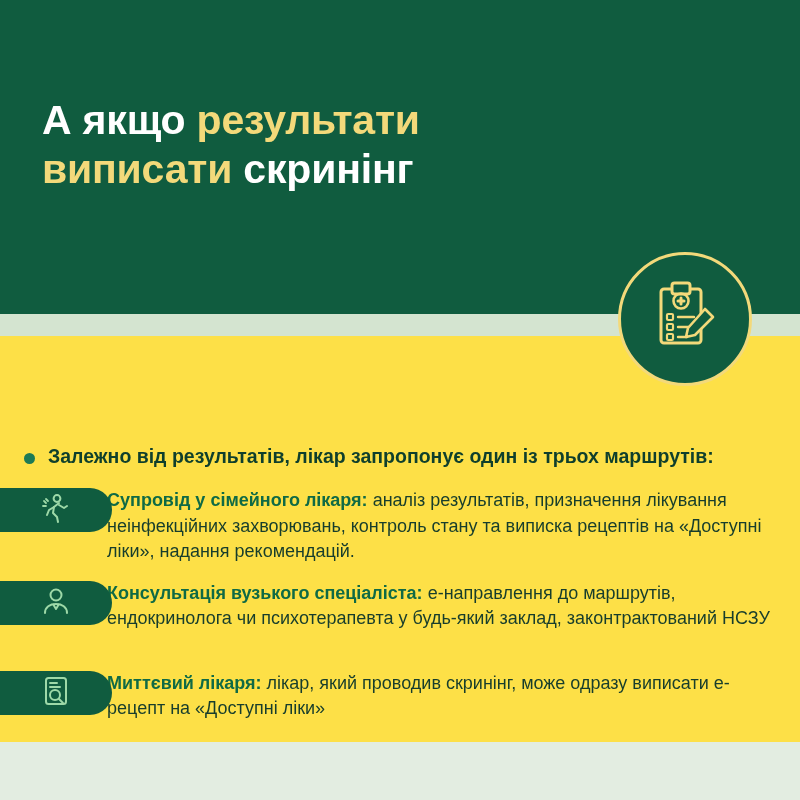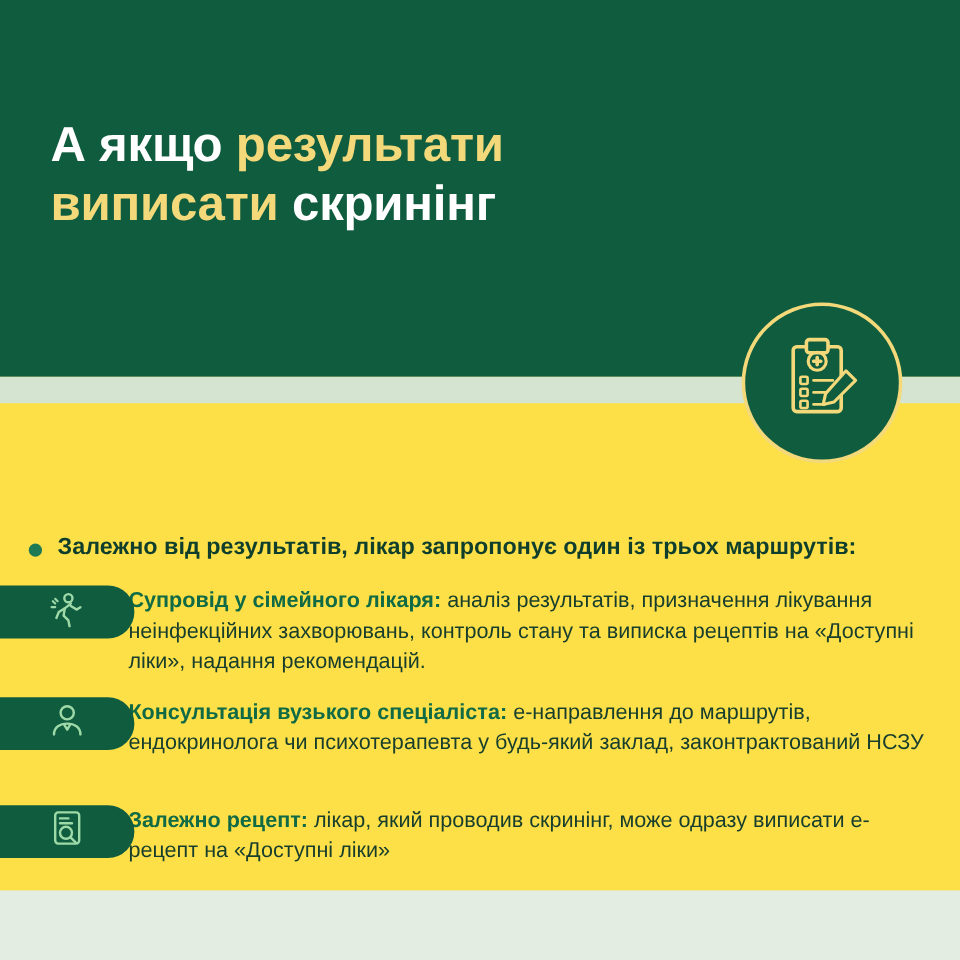--- a/index.html
+++ b/index.html
@@ -196,20 +196,20 @@
         <span>
           <svg width="30" height="32" viewBox="0 0 30 32" fill="none">
             <rect x="5" y="3" width="20" height="26" rx="2.5" stroke="#9ed9a8" stroke-width="2"></rect>
             <path d="M9 8h7M9 12h10" stroke="#9ed9a8" stroke-width="2" stroke-linecap="round"></path>
             <circle cx="14" cy="20" r="5" stroke="#9ed9a8" stroke-width="2"></circle>
             <path d="M18 24l4 4" stroke="#9ed9a8" stroke-width="2" stroke-linecap="round"></path>
           </svg>
         </span>
       </div>
       <div class="route-body">
-        <span class="route-term">Залежно рецепт:</span><span> лікар, який проводив скринінг, може одразу виписати е-рецепт на «Доступні ліки»</span>
+        <span class="route-term">Миттєвий лікаря:</span><span> лікар, який проводив скринінг, може одразу виписати е-рецепт на «Доступні ліки»</span>
       </div>
     </div>
 
   </div>
 
   <div class="footer-space"></div>
 </div>
 
 </body></html>

